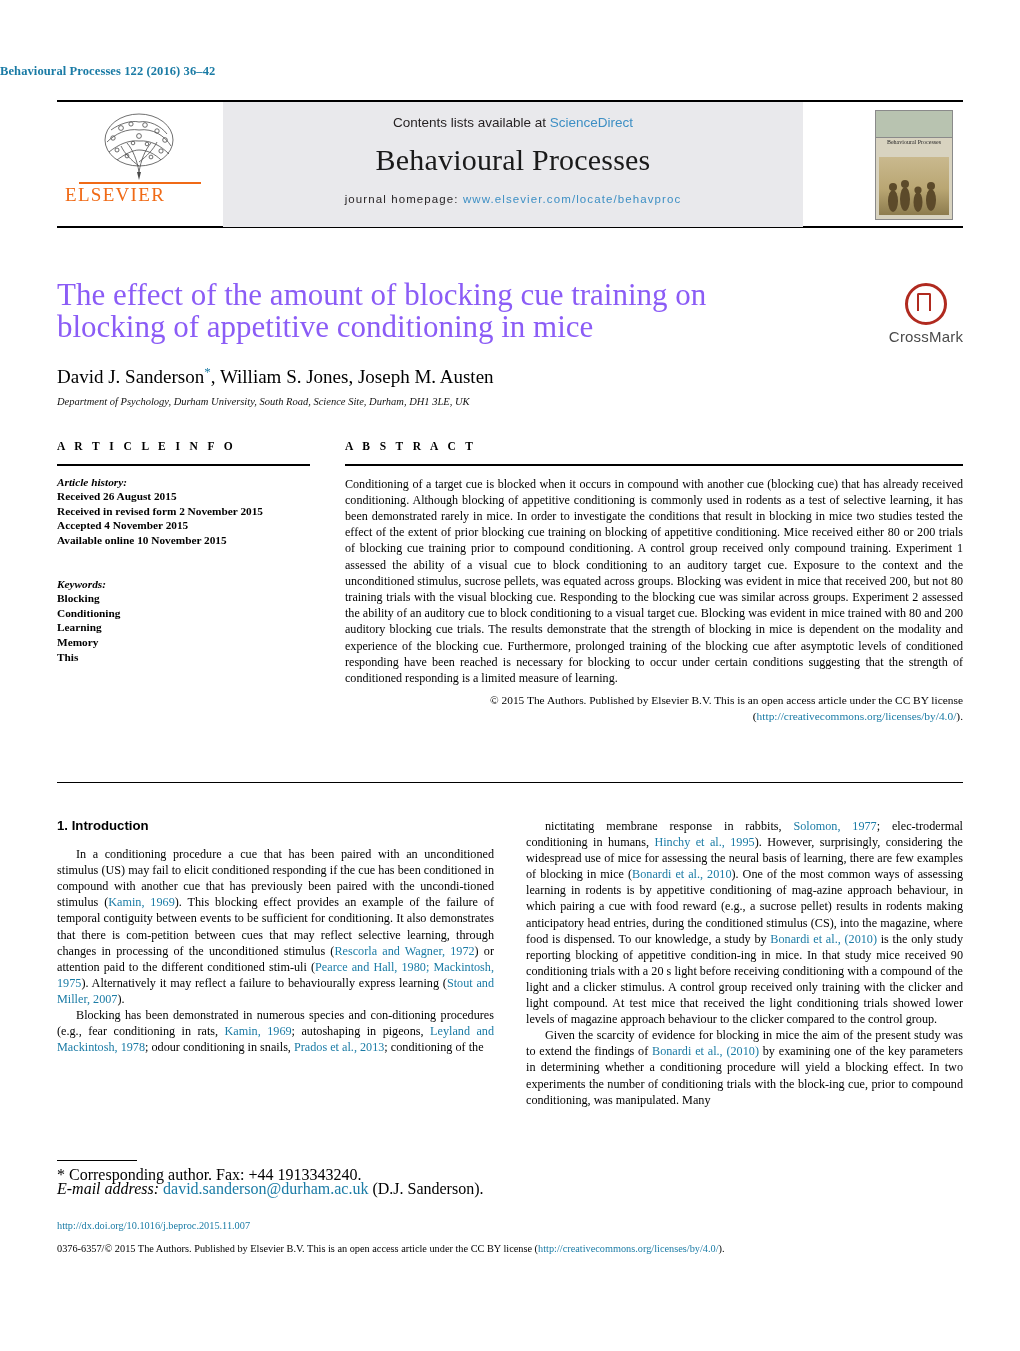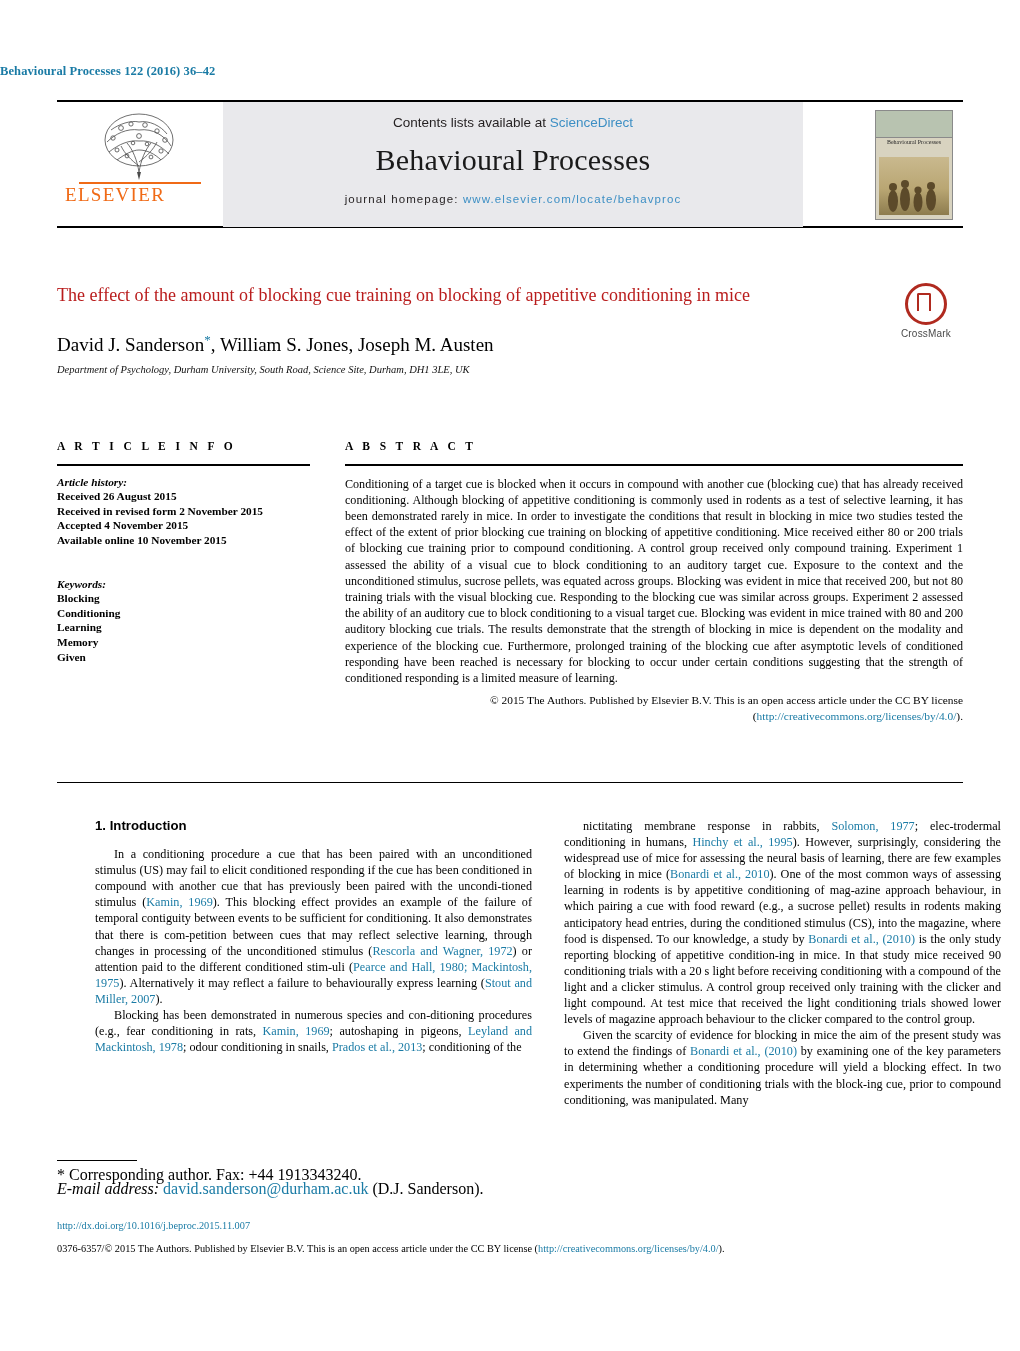--- a/index.html
+++ b/index.html
@@ -148,23 +148,23 @@
   }
 
   
   .title-block {
     position: absolute;
     left: 57px; top: 279px;
     width: 740px;
   }
   .article-title {
     font-family: "Liberation Serif", serif;
-    font-size: 18px;
+    font-size: 31px;
     line-height: 32px;
-    color: #b91c1c;
+    color: #8b5cf6;
     margin: 0;
     font-weight: normal;
   }
   .authors {
     margin-top: 17px;
     font-size: 19px;
     line-height: 23px;
   }
   .authors .star { color: #1a7ba5; font-size: 13px; vertical-align: super; }
   .affiliation {
@@ -194,21 +194,21 @@
     position: absolute;
     left: 9px; top: 7px;
     width: 14px; height: 18px;
     border: 2.5px solid #b02a1f;
     border-bottom: none;
     border-radius: 2px 2px 0 0;
     box-sizing: border-box;
   }
   .crossmark-label {
     margin-top: 3px;
-    font-size: 10px;
+    font-size: 15px;
     font-family: "Liberation Sans", sans-serif;
     color: #4a4a4a;
     letter-spacing: 0.2px;
   }
 
   
   .sec-hdr {
     font-family: "Liberation Serif", serif;
     font-size: 11.5px;
     font-weight: bold;
@@ -260,21 +260,20 @@
   }
 
   
   .col {
     position: absolute;
     top: 818px;
     width: 437px;
     font-size: 12.2px;
     line-height: 16.1px;
     text-align: justify;
-    margin-left: 38px;
   }
   .col-left  { left: 57px; }
   .col-right { left: 526px; }
   .sec-title {
     font-family: "Liberation Sans", sans-serif;
     font-size: 13.2px;
     font-weight: bold;
     margin: 0 0 12px 0;
   }
   .col p { margin: 0; text-indent: 19px; }
@@ -394,21 +393,21 @@
       <div>Received in revised form 2 November 2015</div>
       <div>Accepted 4 November 2015</div>
       <div>Available online 10 November 2015</div>
     </div>
     <div class="info-body kw-block">
       <div class="ital">Keywords:</div>
       <div>Blocking</div>
       <div>Conditioning</div>
       <div>Learning</div>
       <div>Memory</div>
-      <div>Given</div>
+      <div>This</div>
     </div>
   </div>
 
   <div class="abstract-col">
     <div class="sec-hdr">A B S T R A C T</div>
     <div class="hdr-rule"></div>
     <div class="abstract-body">Conditioning of a target cue is blocked when it occurs in compound with another cue (blocking cue) that has already received conditioning. Although blocking of appetitive conditioning is commonly used in rodents as a test of selective learning, it has been demonstrated rarely in mice. In order to investigate the conditions that result in blocking in mice two studies tested the effect of the extent of prior blocking cue training on blocking of appetitive conditioning. Mice received either 80 or 200 trials of blocking cue training prior to compound conditioning. A control group received only compound training. Experiment 1 assessed the ability of a visual cue to block conditioning to an auditory target cue. Exposure to the context and the unconditioned stimulus, sucrose pellets, was equated across groups. Blocking was evident in mice that received 200, but not 80 training trials with the visual blocking cue. Responding to the blocking cue was similar across groups. Experiment 2 assessed the ability of an auditory cue to block conditioning to a visual target cue. Blocking was evident in mice trained with 80 and 200 auditory blocking cue trials. The results demonstrate that the strength of blocking in mice is dependent on the modality and experience of the blocking cue. Furthermore, prolonged training of the blocking cue after asymptotic levels of conditioned responding have been reached is necessary for blocking to occur under certain conditions suggesting that the strength of conditioned responding is a limited measure of learning.</div>
     <div class="copyright-line"><span>© 2015 The Authors. Published by Elsevier B.V. This is an open access article under the CC BY license</span><br><span>(</span><span class="lnk">http://creativecommons.org/licenses/by/4.0/</span><span>).</span></div>
   </div>
   <div class="abstract-rule-bottom"></div>

